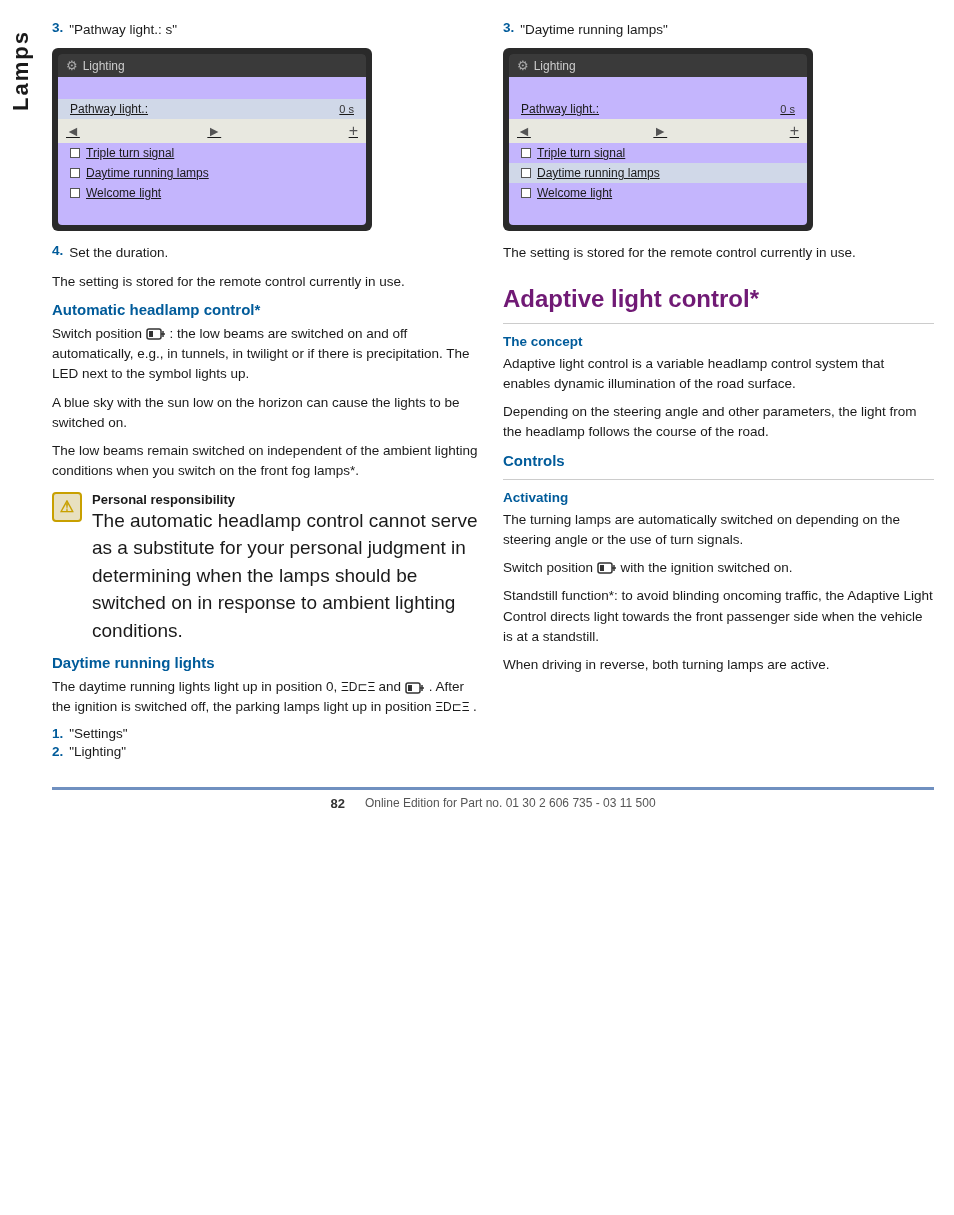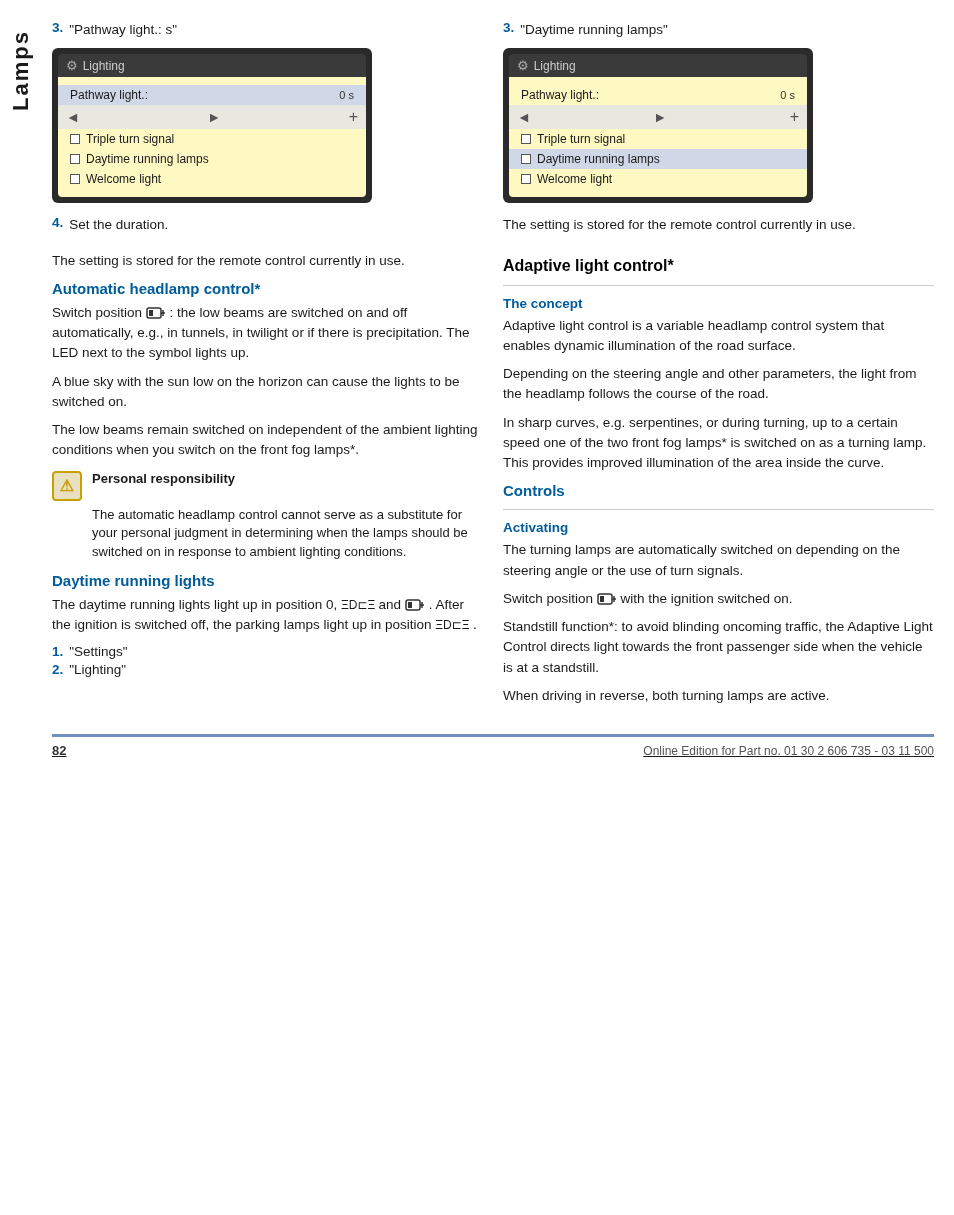--- a/index.html
+++ b/index.html
@@ -93,22 +93,23 @@
       padding: 4px 8px;
       display: flex;
       align-items: center;
       gap: 5px;
     }
     .screen-header-icon {
       color: #aaa;
       font-size: 13px;
     }
     .screen-rows {
-      background: #fef9c3;
-      padding: 8px 0;
+      background: #c4b5fd;
+      padding: 22px 0;
+      text-decoration: underline;
     }
     .screen-row {
       padding: 3px 12px;
       font-size: 12px;
       color: #1a1a1a;
       display: flex;
       align-items: center;
       gap: 6px;
     }
     .screen-row.highlighted {
@@ -154,23 +155,23 @@
       margin-top: 9px;
       margin-bottom: 6px;
     }
     .subsection-heading {
       color: #005b9a;
       font-weight: bold;
       font-size: 13.5px;
       margin-bottom: 5px;
     }
     .big-section-heading {
-      color: #000000;
-      font-weight: bold;
-      font-size: 16px;
+      color: #701a75;
+      font-weight: bold;
+      font-size: 24px;
       margin-top: 21px;
       margin-bottom: 10px;
     }
 
     
     .body-text {
       font-size: 13.5px;
       line-height: 1.5;
       margin-bottom: 8px;
       color: #1a1a1a;
@@ -194,24 +195,24 @@
       align-items: center;
       justify-content: center;
       font-size: 16px;
       color: #c8a000;
       font-weight: bold;
     }
     .warning-content {}
     .warning-title {
       font-weight: bold;
       font-size: 13px;
-      margin-bottom: 20px;
+      margin-bottom: 0;
     }
     .warning-text {
-      font-size: 13px;
+      font-size: 19px;
       line-height: 1.45;
     }
 
     
     .numbered-list {
       list-style: none;
       padding: 0;
       margin: 5px 0 8px 0;
     }
     .numbered-list li {
@@ -228,24 +229,23 @@
       background: #ccc;
       margin: 10px 0;
     }
 
     
     .page-footer {
       border-top: 3px solid #7090c0;
       margin-top: 20px;
       padding-top: 6px;
       display: flex;
-      justify-content: space-between;
+      justify-content: center;
       align-items: center;
       gap: 20px;
-      text-decoration: underline;
     }
     .page-number {
       font-size: 13px;
       font-weight: bold;
       color: #333;
     }
     .footer-text {
       font-size: 12px;
       color: #555;
     }
@@ -311,21 +311,21 @@
               <div class="screen-row">
                 <span class="screen-checkbox"></span>
                 <span class="row-label">Welcome light</span>
               </div>
             </div>
           </div>
         </div>
 
         <div class="step-row">
           <span class="step-number">4.</span>
-          <span class="body-text" style="margin-bottom:7px;">Set the duration.</span>
+          <span class="body-text" style="margin-bottom:0;">Set the duration.</span>
         </div>
         <p class="body-text">The setting is stored for the remote control currently in use.</p>
 
         <div class="section-heading">Automatic headlamp control*</div>
         <p class="body-text">
           <span>Switch position </span>
           <svg width="20" height="16" viewBox="0 0 20 16" style="vertical-align:middle;display:inline-block;">
             <rect x="1" y="3" width="14" height="10" rx="2" fill="none" stroke="#333" stroke-width="1.5"></rect>
             <rect x="3" y="5" width="4" height="6" fill="#333"></rect>
             <line x1="15" y1="8" x2="19" y2="8" stroke="#333" stroke-width="1.5"></line>
@@ -417,21 +417,20 @@
         </div>
 
         <p class="body-text">The setting is stored for the remote control currently in use.</p>
 
         <div class="big-section-heading">Adaptive light control*</div>
         <div class="divider"></div>
 
         <div class="subsection-heading">The concept</div>
         <p class="body-text">Adaptive light control is a variable headlamp control system that enables dynamic illumination of the road surface.</p>
         <p class="body-text">Depending on the steering angle and other parameters, the light from the headlamp follows the course of the road.</p>
-        <p class="body-text">In sharp curves, e.g. serpentines, or during turning, up to a certain speed one of the two front fog lamps* is switched on as a turning lamp. This provides improved illumination of the area inside the curve.</p>
 
         <div class="section-heading">Controls</div>
         <div class="divider"></div>
 
         <div class="subsection-heading">Activating</div>
         <p class="body-text">The turning lamps are automatically switched on depending on the steering angle or the use of turn signals.</p>
         <p class="body-text">
           <span>Switch position</span>
           <svg width="20" height="14" viewBox="0 0 20 14" style="vertical-align:middle;display:inline-block;">
             <rect x="1" y="2" width="14" height="10" rx="2" fill="none" stroke="#333" stroke-width="1.5"></rect>

